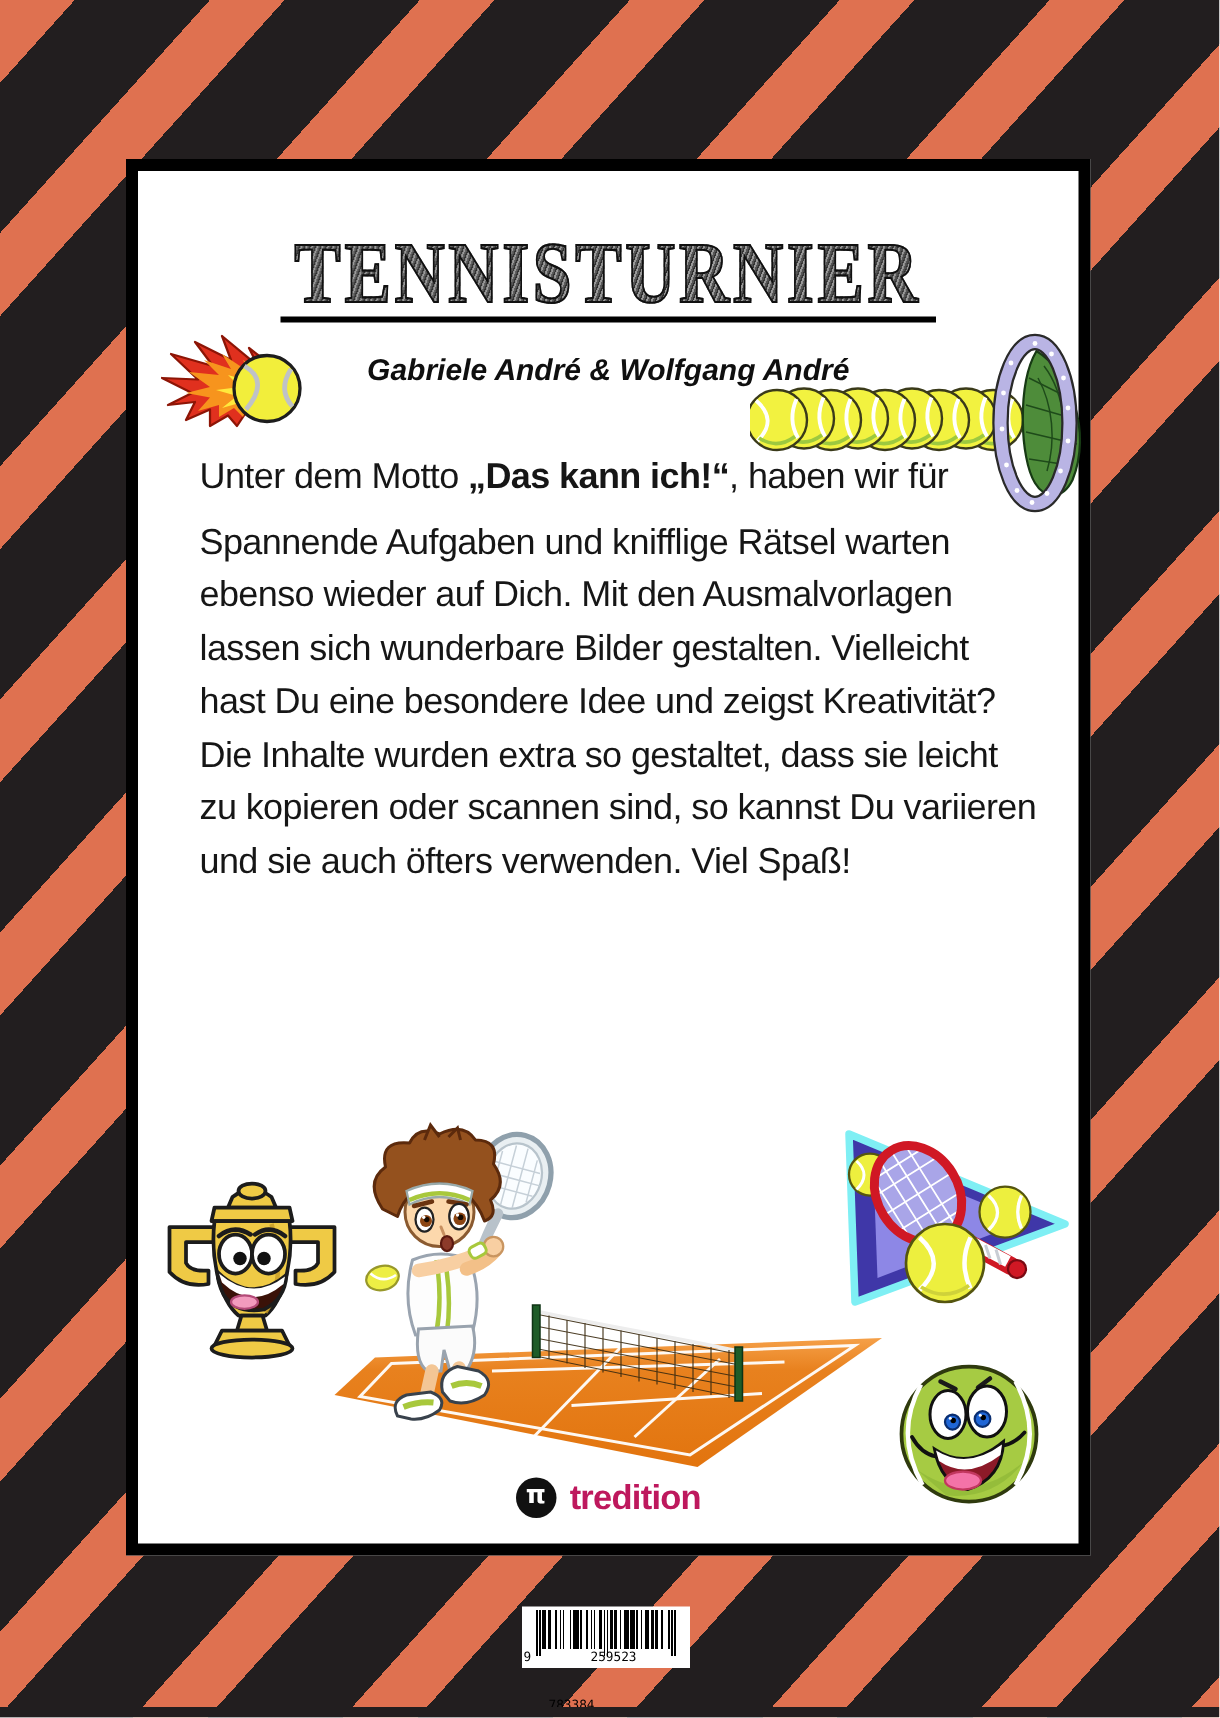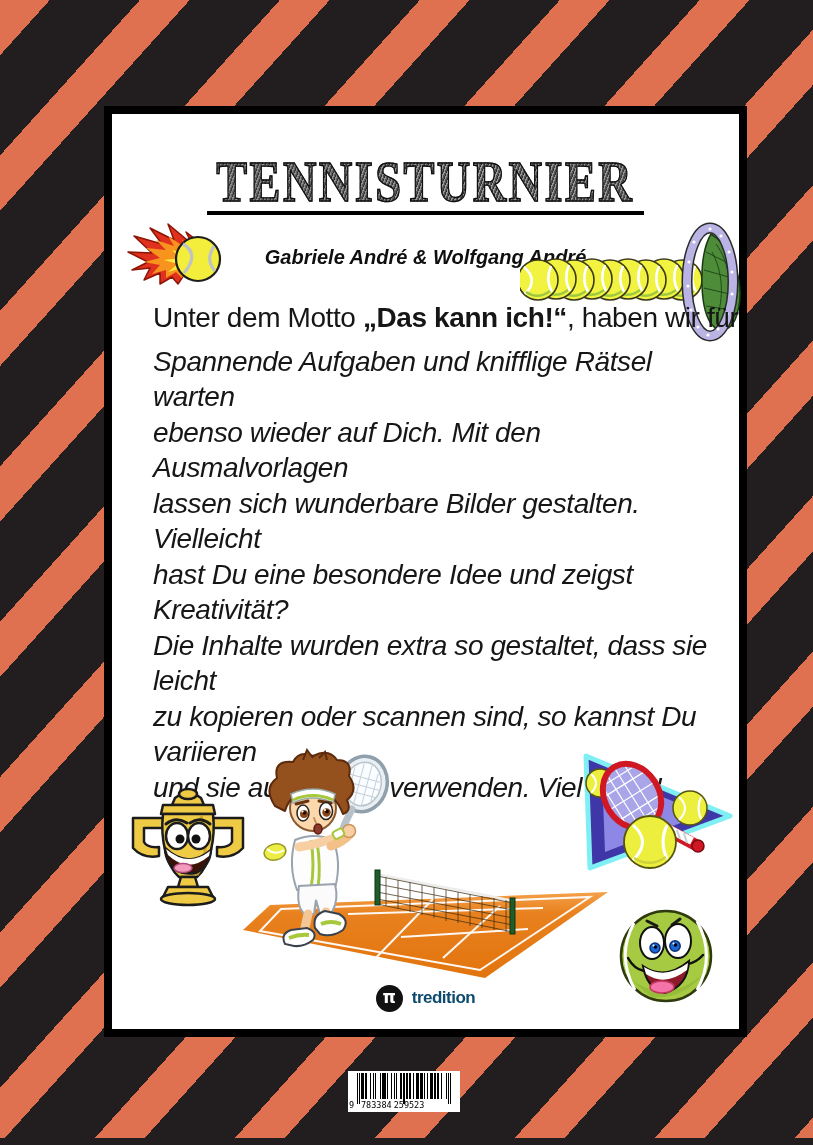--- a/index.html
+++ b/index.html
@@ -8,77 +8,76 @@
     background:repeating-linear-gradient(132deg,
       var(--stripe-orange,#DF7150) 0 37px,
       var(--stripe-black,#221E1F) 37px 104px);
     font-family:"Liberation Sans", sans-serif;
   }
   .bottom-strip{position:absolute;left:0;bottom:0;width:813px;height:7px;background:var(--stripe-black,#221E1F);}
   .panel{
     position:absolute; left:84px; top:106px; width:643px; height:931px;
     box-sizing:border-box; background:var(--panel-bg,#fff);
     border:8px solid var(--panel-border,#000);
-    margin-left:20px;
   }
   .title{
     position:absolute; left:0; right:0; top:40px; height:56px; line-height:56px;
     text-align:center; white-space:nowrap;
   }
   .title-text{
     display:inline-block; font-family:"Liberation Serif", serif; font-weight:bold;
     font-size:58px; letter-spacing:3px; transform:scaleX(0.80); transform-origin:center;
     color:#454545; -webkit-text-stroke:1.4px #101010;
   }
   @supports ((-webkit-background-clip: text)){
     .title-text{
       background:repeating-linear-gradient(115deg,#2e2e2e 0 1px,#9a9a9a 1px 2.5px,#555 2.5px 4px);
       -webkit-background-clip:text; background-clip:text; color:transparent;
     }
   }
   .title-underline{position:absolute; left:95px; top:97px; width:437px; height:4px; background:#000;}
   .authors{
-    position:absolute; left:0; right:0; top:132px; text-align:center;
+    position:absolute; left:0; right:0; top:122px; text-align:center;
     font-style:italic; font-weight:bold; font-size:20px; color:#0f0f0f; letter-spacing:0px;
   }
   .body-text{
     position:absolute; left:41px; top:186px; width:586px;
-    font-size:28px; line-height:35.5px; letter-spacing:-0.4px; color:var(--text,#161616);
+    font-size:24px; line-height:35.5px; letter-spacing:-0.4px; color:var(--text,#161616);
   }
   .body-text .lines{white-space:pre-line;}
-  .para2{margin-top:8px;font-style:italic;}
+  .para2{margin-top:8px;}
   .art{position:absolute;}
   .fireball{left:8px; top:96px;}
   .balltrail{left:408px; top:108px;}
   .trophy{left:1px; top:668px;}
   .court{left:126px; top:748px;}
   .kid{left:143px; top:634px;}
   .triangle{left:458px; top:636px;}
   .smiley{left:505px; top:786px;}
   .publisher{
     position:absolute; left:0; right:0; top:869px; height:30px;
     display:flex; align-items:center; justify-content:center; gap:9px;
   }
   .pub-icon{
     width:27px; height:27px; border-radius:50%; background:#111; color:#fff;
     display:flex; align-items:center; justify-content:center;
     font-family:"DejaVu Sans", sans-serif; font-size:17px; font-weight:bold; padding-bottom:2px; box-sizing:border-box;
   }
-  .pub-name{font-size:17px; font-weight:bold; letter-spacing:-0.5px; color:#0c4a6e;}
+  .pub-name{font-size:23px; font-weight:bold; letter-spacing:-0.5px; color:#be185d;}
   .barcode{
     position:absolute; left:348px; top:1071px; width:112px; height:41px;
     background:var(--barcode-bg,#fff);
   }
   .barcode svg{position:absolute; left:9px; top:2px; fill:#000;}
   .bc-digit{
     position:absolute; top:29px; font-family:"DejaVu Sans Mono", monospace;
     font-size:8.5px; color:#000; line-height:10px;
   }
   .bc-d1{left:1px;}
-  .bc-d2{left:13px; width:40px; }
+  .bc-d2{left:13px; width:40px; text-align:center;margin-top:32px;}
   .bc-d3{left:41px; width:40px; text-align:center;}
 </style>
 </head>
 <body>
 
 <div class="page">
 
   <div class="panel">
 
     <div class="title">

